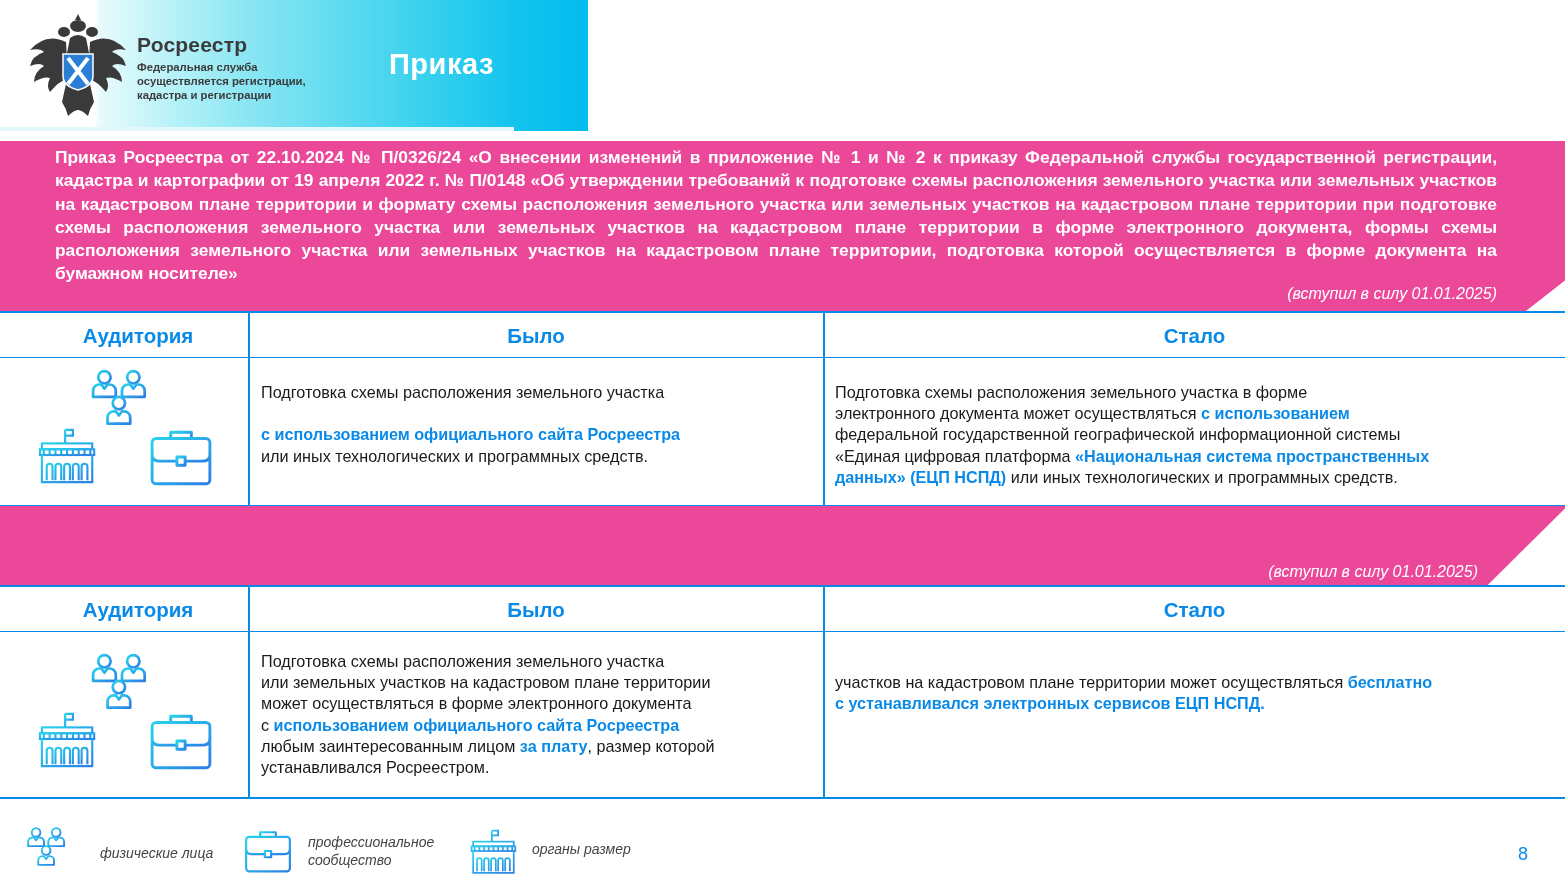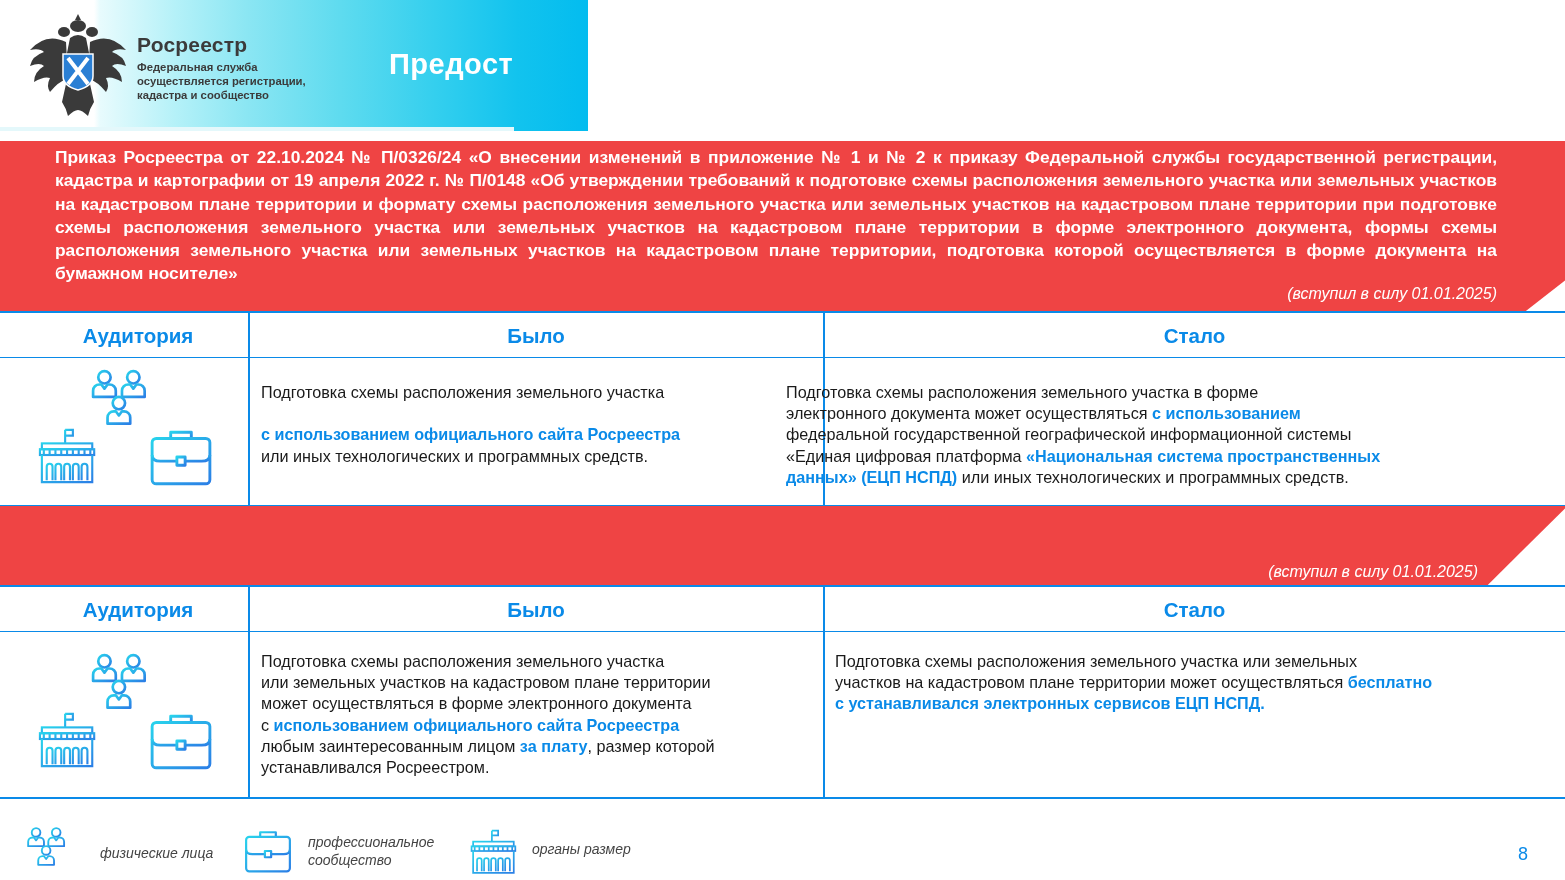--- a/index.html
+++ b/index.html
@@ -10,21 +10,21 @@
   .header { position: absolute; left: 0; top: 0; width: 588px; height: 131px;
     background: linear-gradient(90deg, #ffffff 0%, #ffffff 16%, #e8fbfd 17%, #b4f1f8 30%, #8be6f3 42%, #5edbef 58%, #34cfee 74%, #12c3ee 88%, #03bcef 100%); }
   .header-strip { position: absolute; left: 0; top: 127px; width: 514px; height: 4px; background: #e4f8fb; }
   .logo { position: absolute; left: 26px; top: 10px; width: 105px; height: 108px; }
   .logo-name { position: absolute; left: 137px; top: 33px; font-size: 21px; font-weight: bold; color: #3b3b3b; letter-spacing: 0.2px; }
   .logo-sub { position: absolute; left: 137px; top: 60px; font-size: 11.3px; line-height: 14px; color: #3b3b3b; font-weight: bold; }
   .header-title { position: absolute; left: 389px; top: 48px; width: 125px; overflow: hidden; white-space: nowrap;
     font-size: 29px; font-weight: bold; color: #ffffff; letter-spacing: 0.5px; }
 
   
-  .banner { position: absolute; left: 0; background: #ef4444; color: #fff; }
+  .banner { position: absolute; left: 0; background: #ec4899; color: #fff; }
   .banner1 { top: 141px; width: 1565px; height: 170px;
     clip-path: polygon(0 0, 100% 0, 100% 82%, 97.5% 100%, 0 100%); }
   .banner1-text { position: absolute; left: 55px; top: 5px; width: 1442px; font-size: 17.4px; line-height: 23.3px;
     font-weight: bold; text-align: justify; text-align-last: left; }
   .banner1-date { position: absolute; right: 68px; top: 144px; font-size: 16px; font-style: italic; }
 
   .banner2 { top: 506px; width: 1565px; height: 80px;
     clip-path: polygon(0 0, 100% 0, 100% 3%, 95% 100%, 0 100%); }
   .banner2-text { position: absolute; left: 40px; top: 12px; font-size: 17.4px; font-weight: bold; white-space: nowrap; }
   .banner2-date { position: absolute; right: 87px; top: 57px; font-size: 16px; font-style: italic; }
@@ -37,21 +37,21 @@
   .table .vline { position: absolute; top: 0; bottom: 0; width: 1.5px; background: #0a8ae8; }
   .vline.v1 { left: 248px; }
   .vline.v2 { left: 823px; }
   .th { position: absolute; top: 0; height: 45px; line-height: 45px; text-align: center; font-size: 20.5px; font-weight: bold; color: #0a8ae8; }
   .th.c1 { left: 0; width: 276px; }
   .th.c2 { left: 249px; width: 574px; }
   .th.c3 { left: 824px; width: 741px; }
   .cell { position: absolute; font-size: 16.2px; line-height: 21.2px; color: #1a1a1a; }
   .cell .hl { color: #0a8ae8; font-weight: bold; }
   .table1 .cell.was { left: 261px; top: 69px; width: 560px; }
-  .table1 .cell.now { left: 786px; top: 69px; width: 700px; }
+  .table1 .cell.now { left: 835px; top: 69px; width: 700px; }
   .table2 .cell.was { left: 261px; top: 64px; width: 560px; }
   .table2 .cell.now { left: 835px; top: 64px; width: 700px; }
   .audience-icons { position: absolute; left: 38px; width: 180px; height: 120px; }
   .table1 .audience-icons { top: 55px; }
   .table2 .audience-icons { top: 65px; }
 
   
   .legend-item { position: absolute; top: 826px; display: flex; align-items: center; }
   .legend-label { font-size: 14px; font-style: italic; color: #444; line-height: 18px; }
   .page-number { position: absolute; left: 1518px; top: 844px; font-size: 18px; color: #0a8ae8; }
@@ -109,23 +109,23 @@
       <path d="M64 32 q20 -10 36 8 q-10 -2 -14 2 q12 4 14 14 q-10 -4 -14 0 q10 6 10 16 q-10 -6 -16 -4 q4 8 0 14 q-8 -10 -18 -14 z"></path>
       <path d="M40 74 q12 8 24 0 l4 18 q-4 6 -6 14 q-6 -6 -10 -6 q-4 0 -10 6 q-2 -8 -6 -14 z"></path>
     </g>
     <path d="M37 44 h30 v22 q0 10 -15 14 q-15 -4 -15 -14 z" fill="#2a7fd4" stroke="#ffffff" stroke-width="1.5"></path>
     <path d="M42 48 l20 26 M62 48 l-20 26" stroke="#ffffff" stroke-width="4"></path>
   </svg>
   <div class="logo-name">Росреестр</div>
   <div class="logo-sub">
     <div>Федеральная служба</div>
     <div>осуществляется регистрации,</div>
-    <div>кадастра и сообщество</div>
+    <div>кадастра и регистрации</div>
   </div>
-  <div class="header-title">Предост</div>
+  <div class="header-title">Приказ</div>
 </div>
 
 <div class="banner banner1">
   <div class="banner1-text">Приказ Росреестра от 22.10.2024 № П/0326/24 «О внесении изменений в приложение № 1 и № 2 к приказу Федеральной службы государственной регистрации, кадастра и картографии от 19 апреля 2022 г. № П/0148 «Об утверждении требований к подготовке схемы расположения земельного участка или земельных участков на кадастровом плане территории и формату схемы расположения земельного участка или земельных участков на кадастровом плане территории при подготовке схемы расположения земельного участка или земельных участков на кадастровом плане территории в форме электронного документа, формы схемы расположения земельного участка или земельных участков на кадастровом плане территории, подготовка которой осуществляется в форме документа на бумажном носителе»</div>
   <div class="banner1-date">(вступил в силу 01.01.2025)</div>
 </div>
 
 <div class="table table1">
   <div class="head-row"></div>
   <div class="vline v1"></div>
@@ -152,21 +152,21 @@
   <div class="vline v2"></div>
   <div class="th c1">Аудитория</div>
   <div class="th c2">Было</div>
   <div class="th c3">Стало</div>
   <svg class="audience-icons" viewBox="0 0 180 120">
     <use href="#sym-people" x="52" y="0" width="66" height="66"></use>
     <use href="#sym-building" x="0" y="56" width="62" height="62"></use>
     <use href="#sym-briefcase" x="110" y="56" width="66" height="66"></use>
   </svg>
   <div class="cell was rich"><span>Подготовка схемы расположения земельного участка</span><br><span>или земельных участков на кадастровом плане территории</span><br><span>может осуществляться в форме электронного документа</span><br><span>с </span><span class="hl">использованием официального сайта Росреестра</span><br><span>любым заинтересованным лицом </span><span class="hl">за плату</span><span>, размер которой</span><br><span>устанавливался Росреестром.</span></div>
-  <div class="cell now rich"><span>Подготовка схемы расположения земельного участка или земельных</span><br><span>участков на кадастровом плане территории может осуществляться </span><span class="hl">бесплатно</span><br><span class="hl">с устанавливался электронных сервисов ЕЦП НСПД.</span></div>
+  <div class="cell now rich"><br><span>участков на кадастровом плане территории может осуществляться </span><span class="hl">бесплатно</span><br><span class="hl">с устанавливался электронных сервисов ЕЦП НСПД.</span></div>
 </div>
 
 <div class="legend-item" style="left:26px;">
   <svg width="46" height="46" viewBox="0 0 64 64">
       <use href="#sym-people"></use>
     </svg>
   <span class="legend-label" style="margin-left:28px; margin-top:8px;">физические лица</span>
 </div>
 <div class="legend-item" style="left:240px;">
   <svg width="56" height="50" viewBox="0 0 64 64">

